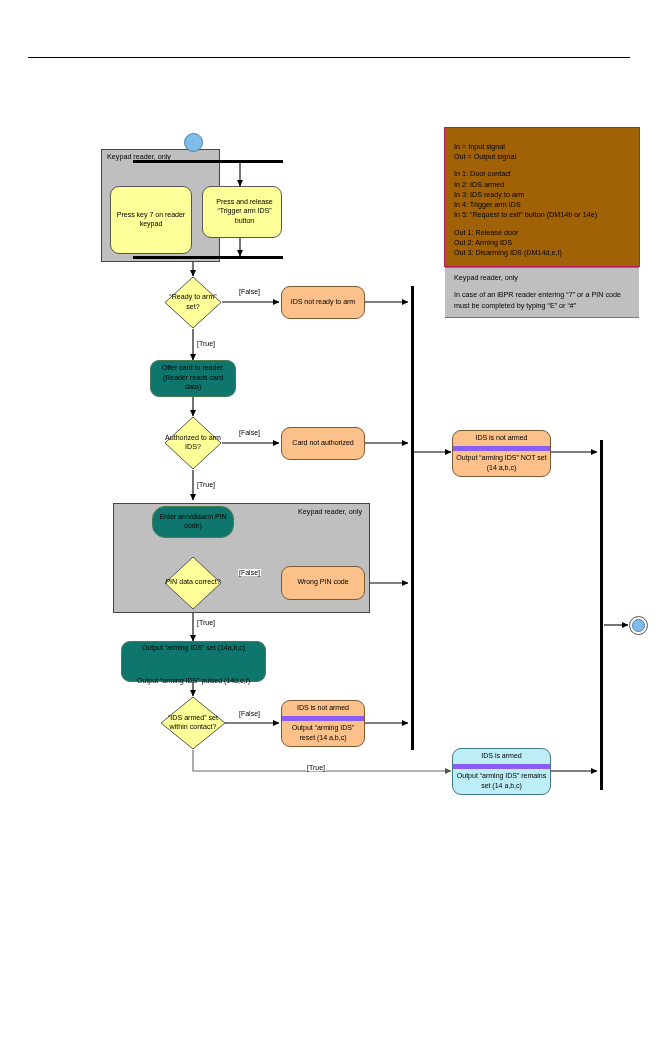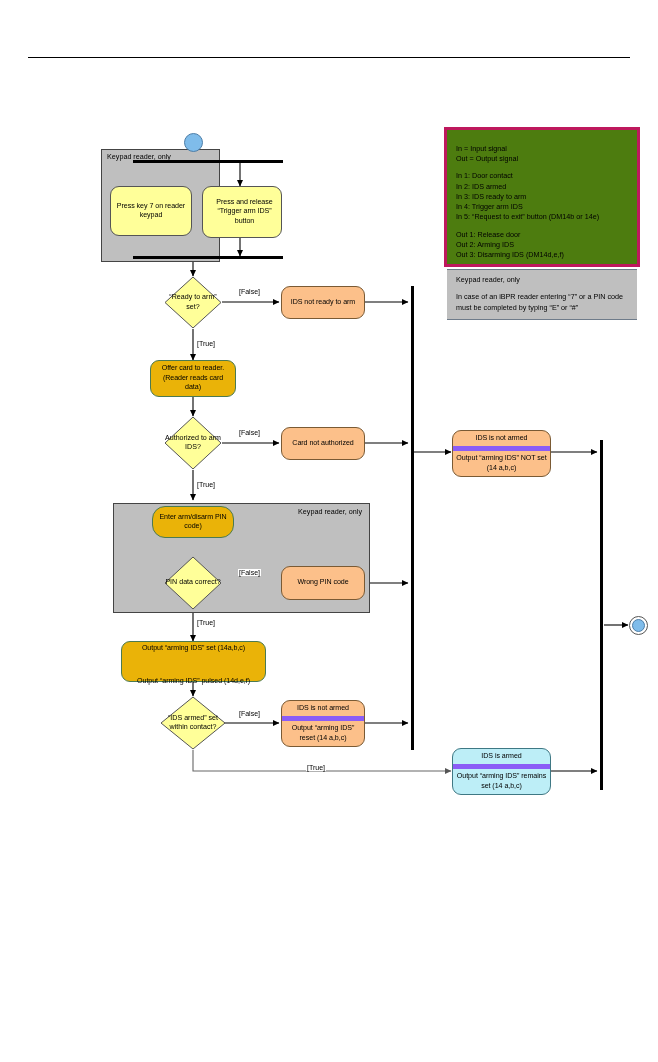--- a/index.html
+++ b/index.html
@@ -39,21 +39,21 @@
     align-items: center;
     justify-content: center;
     text-align: center;
     font-size: 7.1px;
     line-height: 1.32;
     color: #000;
     padding: 2px 4px;
     letter-spacing: -0.05px;
   }
   .yellow-act { background: #ffff99; border-color: #555; }
-  .green-act  { background: #eab308; border-color: #4b7a52; }
+  .green-act  { background: #0f766e; border-color: #4b7a52; }
   .orange-act { background: #fcc08a; border-color: #7a5a34; }
   .blue-act   { background: #bdeef7; border-color: #3f7884; }
 
   
   .node.split { padding: 0; justify-content: flex-start; }
   .node.split .seg {
     width: 100%;
     flex: 1 1 auto;
     display: flex;
     align-items: center;
@@ -132,22 +132,22 @@
   .bar-v {
     position: absolute;
     background: #000;
     width: 2.6px;
   }
 
   
   .legend {
     position: absolute;
     box-sizing: border-box;
-    background: #4d7c0f;
-    border: 3px solid #be185d;
+    background: #a16207;
+    border: 1px solid #be185d;
     font-size: 7.2px;
     line-height: 1.42;
     color: #000;
   }
   .legend .lg-body { padding: 14px 9px 9px 9px; }
   .legend .lg-gap { height: 7px; }
   .legend .lg-note {
     background: #bfbfbf;
     border-top: 1px solid #6e7b8a;
     border-bottom: 1px solid #6e7b8a;
@@ -245,21 +245,21 @@
 
   <div class="start-node" style="left:184px; top:133px;"></div>
 
   <div class="bar-h" style="left:133px; top:160px; width:118px;"></div>
 
   <div class="bar-h" style="left:185px; top:160px; width:98px;"></div>
 
   <div class="bar-h" style="left:133px; top:256px; width:118px;"></div>
   <div class="bar-h" style="left:185px; top:256px; width:98px;"></div>
 
-  <div class="node yellow-act" style="left:110px; top:186px; width:82px; height:50px;">
+  <div class="node yellow-act" style="left:110px; top:186px; width:82px; height:68px;">
     <span>Press key 7 on reader keypad</span>
   </div>
 
   <div class="node yellow-act" style="left:202px; top:186px; width:80px; height:52px;padding-left:9px;">
     <span>Press and release “Trigger arm IDS” button</span>
   </div>
 
   <div class="diamond-wrap" style="left:164px; top:276px; width:58px; height:53px;">
     <svg width="58" height="53" viewBox="0 0 58 53" xmlns="http://www.w3.org/2000/svg">
       <polygon points="29,1 57,26.5 29,52 1,26.5" fill="#ffff99" stroke="#555" stroke-width="1"></polygon>

